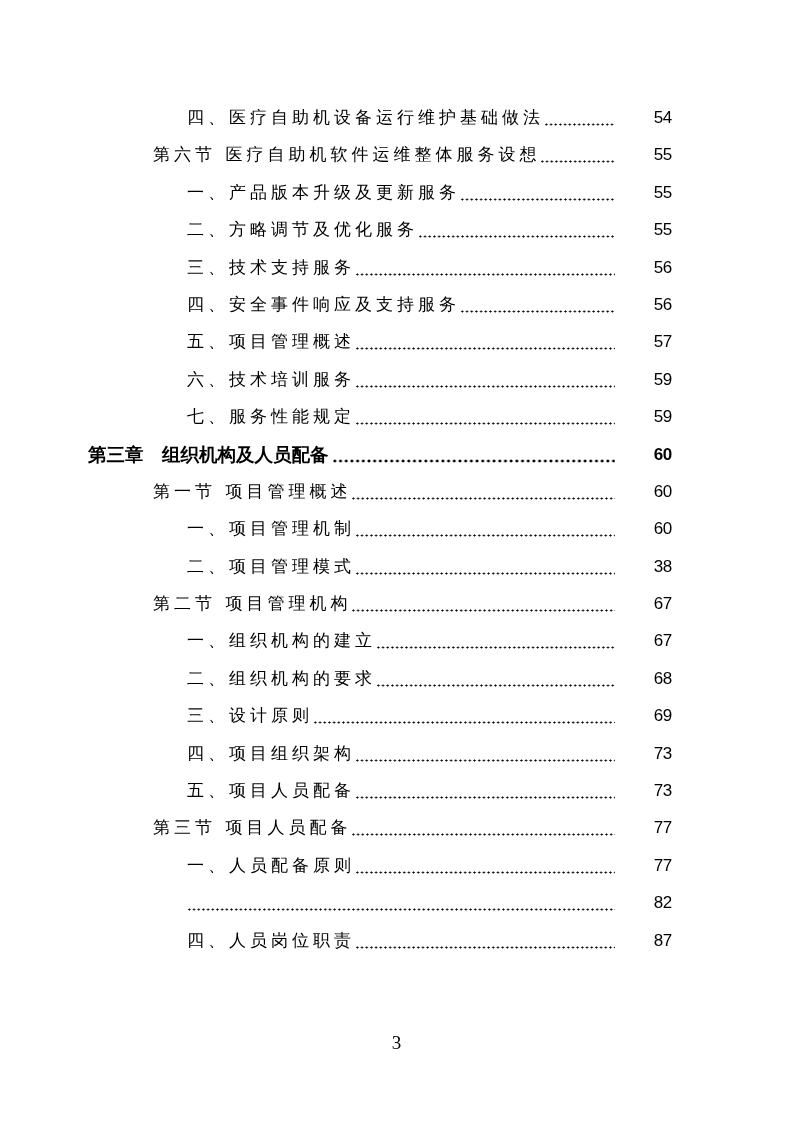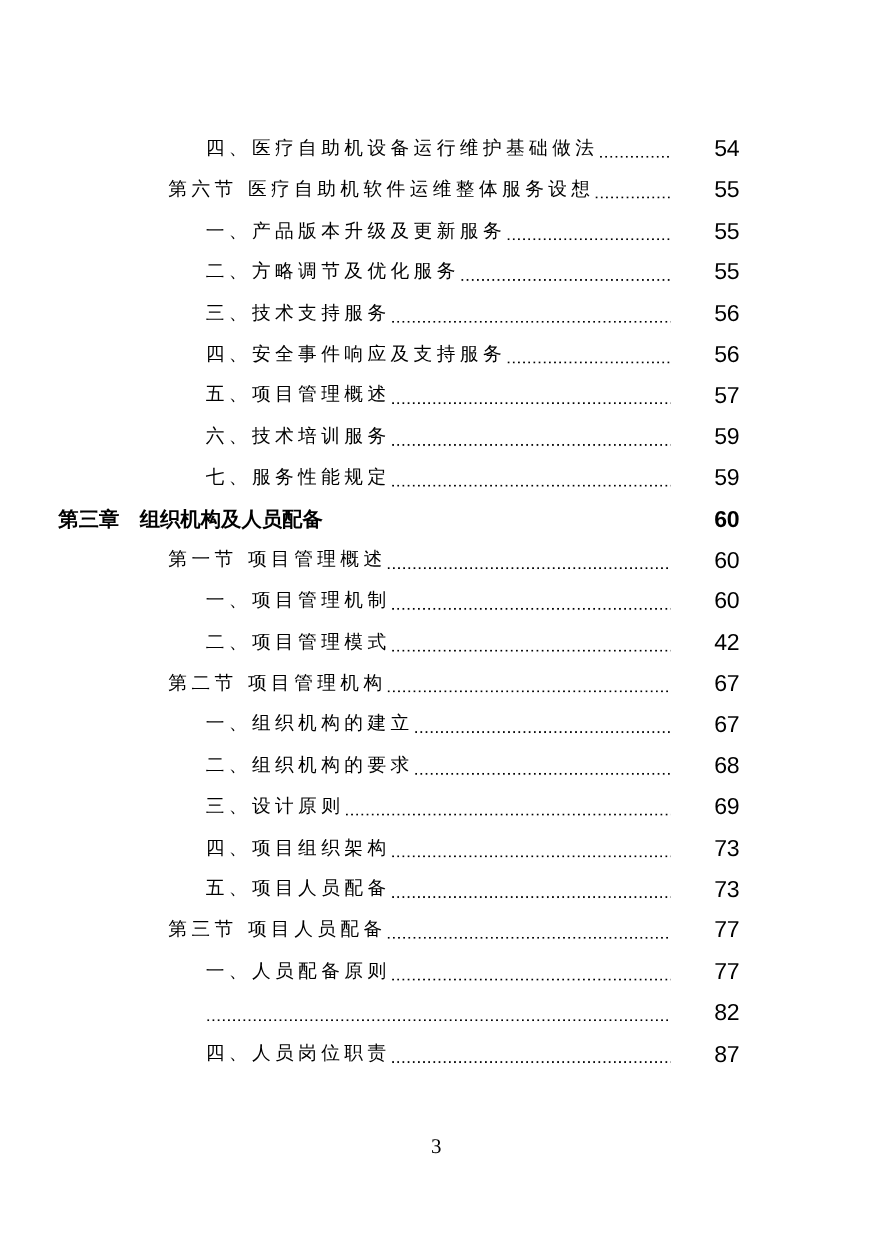--- a/index.html
+++ b/index.html
@@ -17,34 +17,34 @@
   .page {
     position: absolute;
     left: 0; top: 0;
     width: 793px;
     height: 1122px;
     background: #ffffff;
   }
   .toc {
     position: absolute;
     left: 0;
-    top: 117px;
+    top: 99px;
     width: 793px;
   }
   .toc-row {
     display: flex;
     align-items: stretch;
     height: 37.4px;
     line-height: 37.4px;
     padding-right: 121px;
     box-sizing: border-box;
     white-space: nowrap;
     cursor: pointer;
   }
-  .toc-row.l1 { padding-left: 53px; align-items: flex-end; }
+  .toc-row.l1 { padding-left: 88px; }
   .toc-row.l2 { padding-left: 153px; }
   .toc-row.l3 { padding-left: 187px; }
 
   .toc-label {
     font-family: "DejaVu Serif", "Liberation Serif", serif;
     font-size: 17px;
     letter-spacing: 4px;
     word-spacing: 0px;
     white-space: pre;
   }
@@ -65,21 +65,21 @@
     background-position: 0 24px;
   }
   .l1 .toc-leader {
     margin-left: 4px;
     background-image: radial-gradient(circle at center, #000 1.25px, rgba(0,0,0,0) 1.7px);
     background-size: 5.7px 4px;
     background-position: 0 23px;
   }
   .toc-page {
     font-family: "Liberation Sans", "DejaVu Sans", sans-serif;
-    font-size: 21px;
+    font-size: 17px;
     letter-spacing: -0.3px;
     text-align: right;
     margin-left: 37px;
   }
   .l1 .toc-page {
     font-weight: bold;
   }
   .footer-page {
     position: absolute;
     left: 0;
@@ -166,21 +166,21 @@
 
     <div class="toc-row l3">
       <span class="toc-label">一、项目管理机制</span>
       <span class="toc-leader"></span>
       <span class="toc-page">60</span>
     </div>
 
     <div class="toc-row l3">
       <span class="toc-label">二、项目管理模式</span>
       <span class="toc-leader"></span>
-      <span class="toc-page">42</span>
+      <span class="toc-page">38</span>
     </div>
 
     <div class="toc-row l2">
       <span class="toc-label">第二节 项目管理机构</span>
       <span class="toc-leader"></span>
       <span class="toc-page">67</span>
     </div>
 
     <div class="toc-row l3">
       <span class="toc-label">一、组织机构的建立</span>

